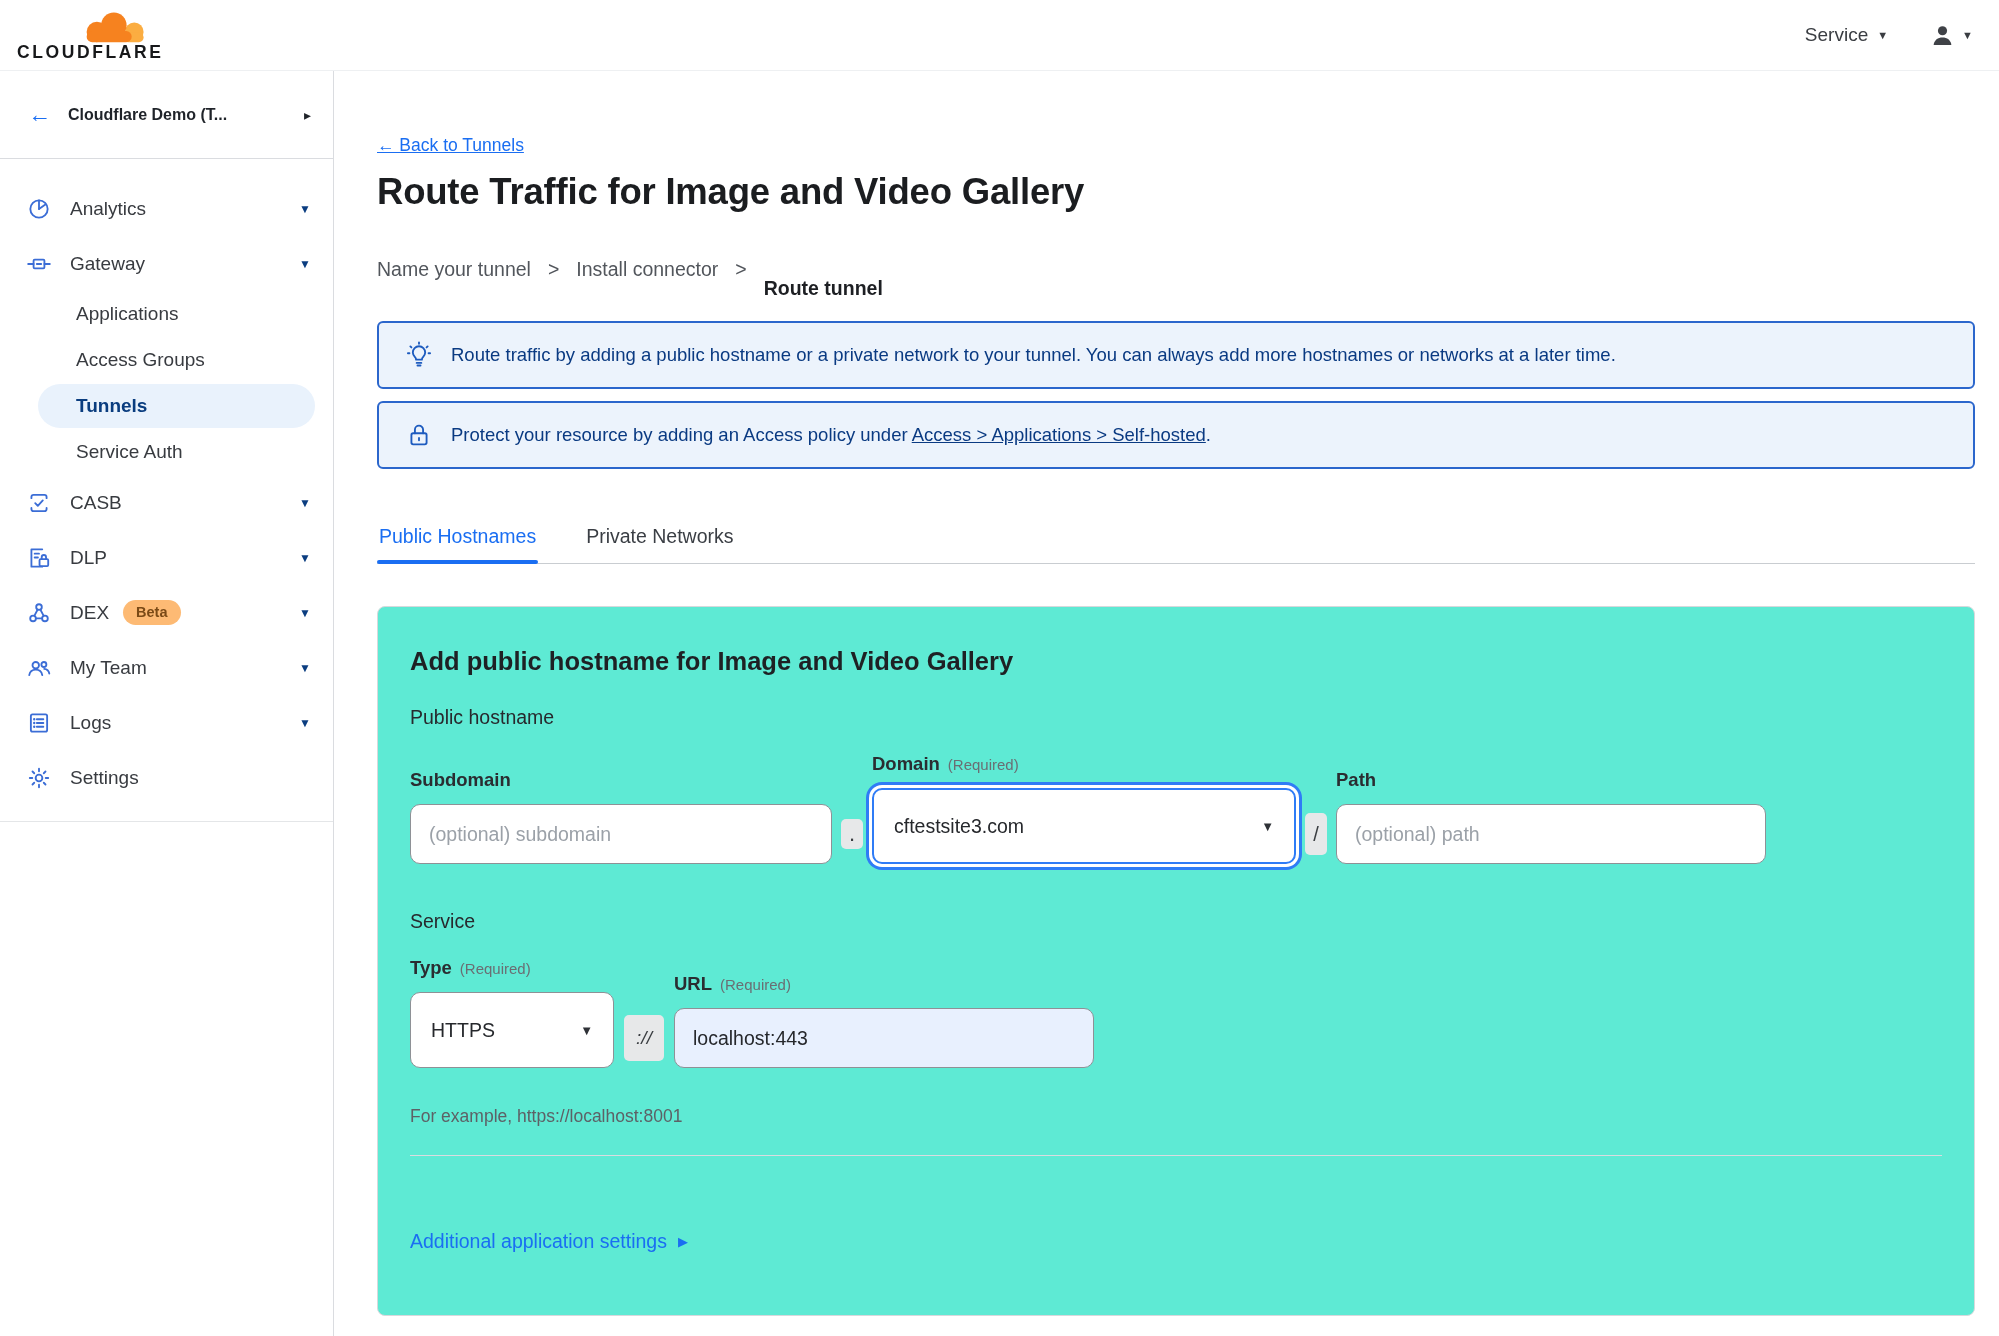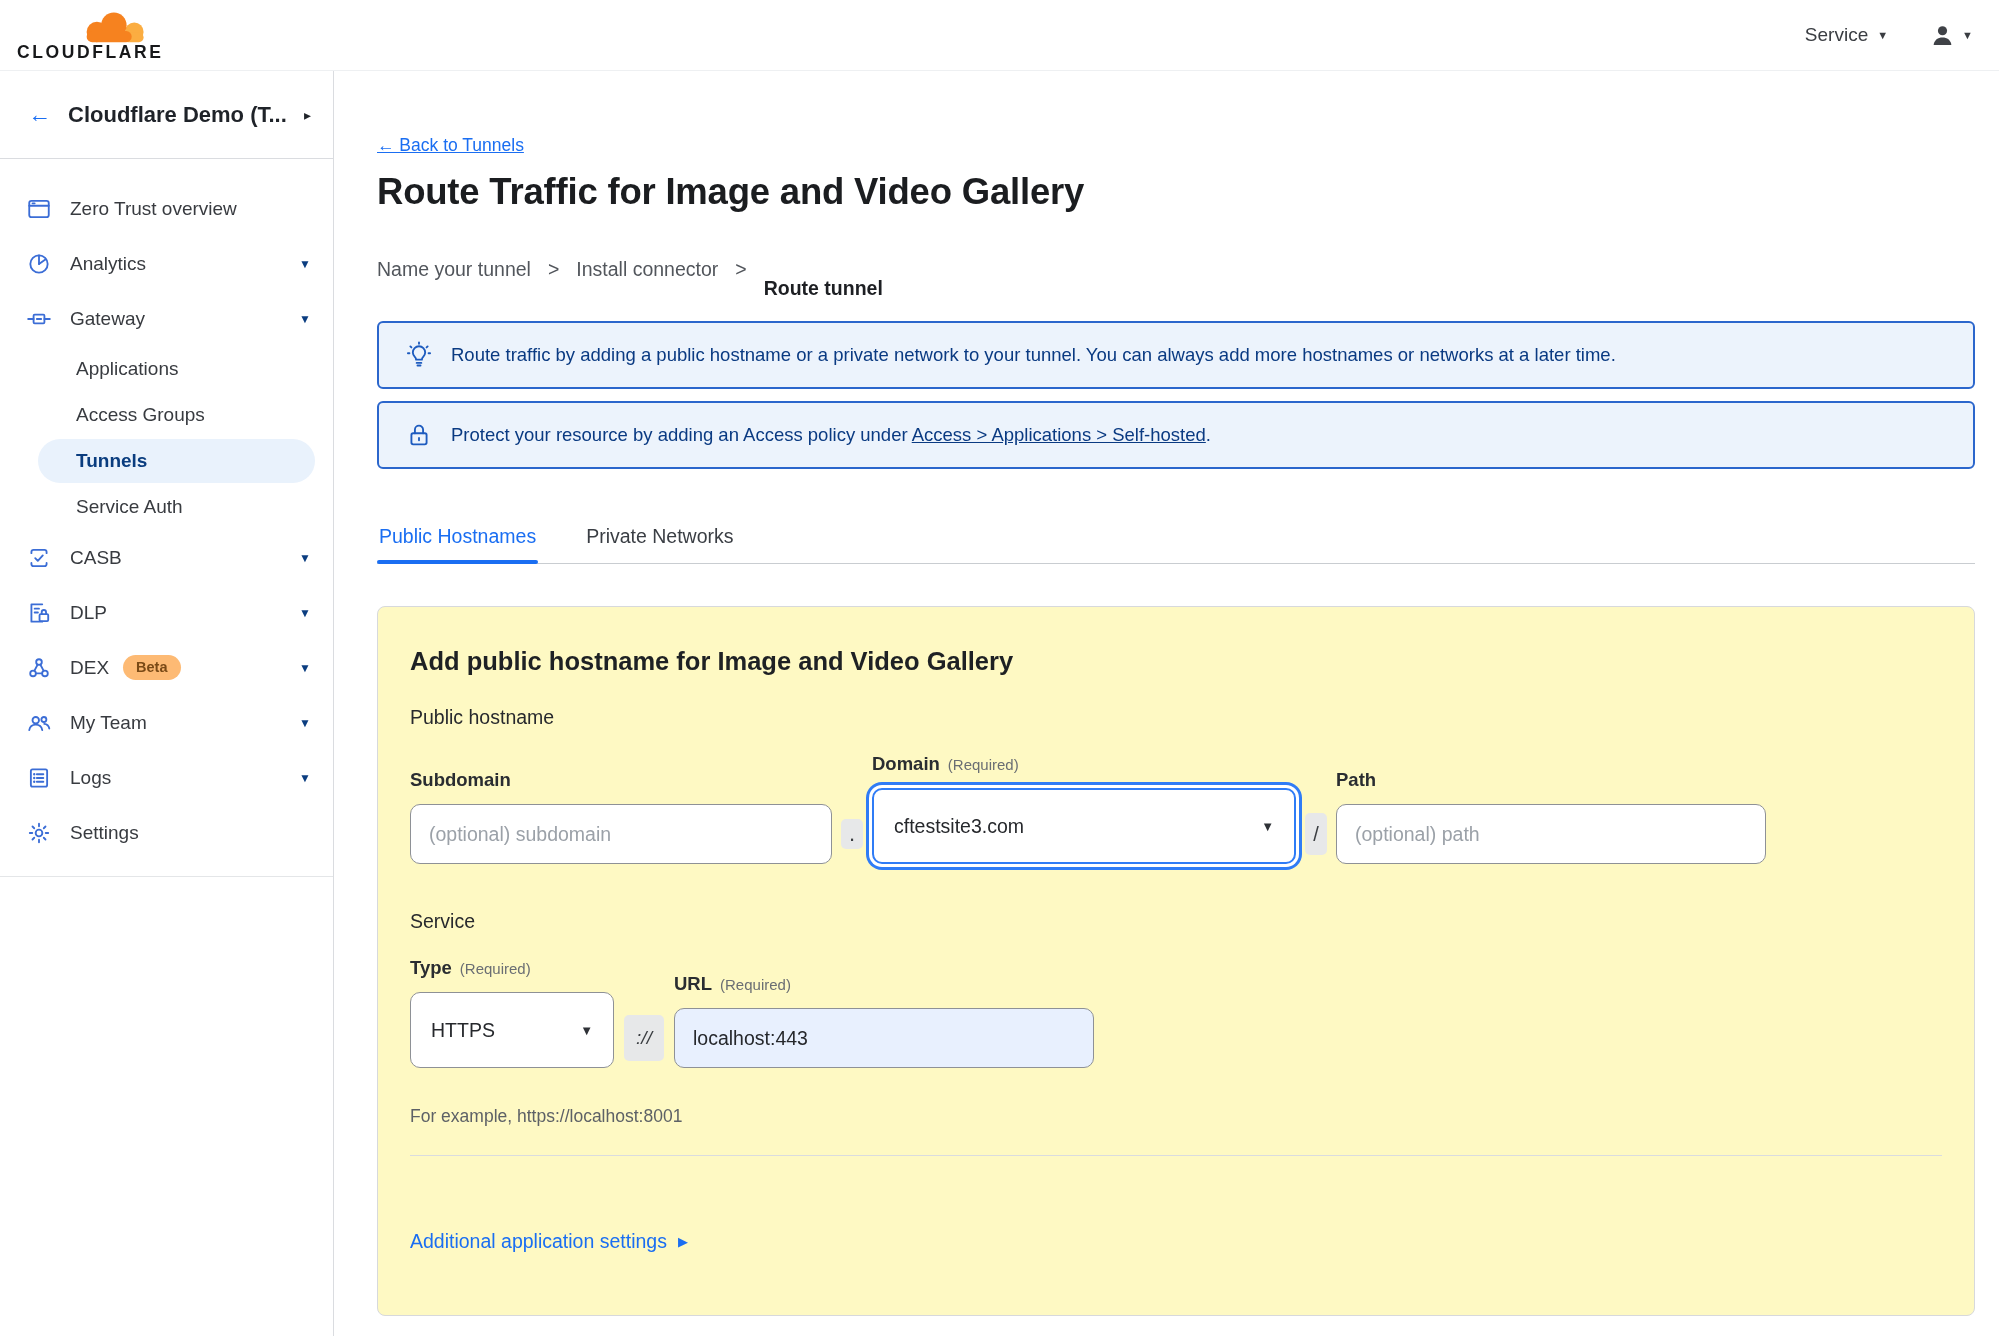--- a/index.html
+++ b/index.html
@@ -22,21 +22,21 @@
 
   
   .app { display:flex; height:1265px; }
   .sidebar { width:334px; border-right:1px solid #dadce0; background:#fff; flex-shrink:0; }
   .main { flex:1; padding:0 24px 0 43px; }
 
   
   .acct { height:88px; display:flex; align-items:center; gap:17px; padding:0 22px 0 28px;
           border-bottom:1px solid #dadce0; cursor:pointer; }
   .acct-back { color:#1a6ef2; font-size:23px; line-height:1; }
-  .acct-label { flex:1; font-size:22px; font-weight:700; color:#1f2329; white-space:nowrap; overflow:hidden; }
+  .acct-label { flex:1; font-size:16px; font-weight:700; color:#1f2329; white-space:nowrap; overflow:hidden; }
   .acct-caret { font-size:14px; color:#1f2329; }
   .nav { padding-top:22px; }
   .nav-item { height:55px; display:flex; align-items:center; padding:0 22px 0 26px;
               font-size:19px; color:#383b40; cursor:pointer; }
   .nav-icon { width:26px; height:26px; margin-right:18px; color:#3b6dd6; flex-shrink:0; }
   .nav-icon svg { width:100%; height:100%; display:block; }
   .chev-down { margin-left:auto; font-size:12px; color:#0b3d80; }
   .chev-up { margin-left:auto; font-size:12px; color:#c3c7cc; }
   .nav-sub { height:46px; display:flex; align-items:center; padding-left:76px;
              font-size:19px; color:#383b40; cursor:pointer; }
@@ -62,21 +62,21 @@
   .banner-icon { width:28px; height:28px; color:#1d5bbf; flex-shrink:0; }
   .banner-icon svg { width:100%; height:100%; display:block; }
   .banner a { color:#0a3a82; text-decoration:underline; cursor:pointer; }
 
   .tabs { margin-top:56px; display:flex; gap:46px; border-bottom:1px solid #c9cdd1; }
   .tab { padding:0 2px 15px; font-size:19.5px; color:#3a3e44; cursor:pointer; position:relative; }
   .tab.active { color:#1a6ef2; }
   .tab.active::after { content:""; position:absolute; left:0; right:0; bottom:-1px; height:4px;
                        background:#1a6ef2; border-radius:2px; }
 
-  .card { margin-top:42px; border:1px solid #d7d9dc; border-radius:8px; background:#fef9c3;
+  .card { margin-top:42px; border:1px solid #d7d9dc; border-radius:8px; background:#5eead4;
           padding:40px 32px 62px; }
   .card-title { font-size:25.5px; font-weight:700; color:#1e2124; }
   .group-label { margin-top:30px; font-size:19.5px; color:#27292d; }
   .field-row { margin-top:24px; display:flex; align-items:flex-end; }
   .field { display:flex; flex-direction:column; }
   .field-label { font-size:18.5px; font-weight:700; color:#2a2d31; margin-bottom:13px; }
   .req { font-weight:400; font-size:15px; color:#6a6e73; margin-left:8px; }
   .tbox { height:60px; border:1px solid #8e9196; border-radius:10px; font-size:19.5px;
           padding:0 18px; color:#26282c; background:#fff; width:100%;
           font-family:"Liberation Sans", sans-serif; }
@@ -141,30 +141,20 @@
 <div class="app">
 
   <div class="sidebar">
     <div class="acct">
       <span class="acct-back">←</span>
       <span class="acct-label">Cloudflare Demo (T...</span>
       <span class="acct-caret">▸</span>
     </div>
     <div class="nav">
 
-      <div class="nav-item">
-        <span class="nav-icon">
-          <svg viewBox="0 0 24 24" fill="none" stroke="currentColor" stroke-width="1.7" stroke-linecap="round" stroke-linejoin="round">
-            <rect x="3" y="4.5" width="18" height="15" rx="2"></rect>
-              <path d="M3 9h18"></path>
-              <path d="M6 6.8h2"></path>
-          </svg>
-        </span>
-        <span>Zero Trust overview</span>
-      </div>
 
       <div class="nav-item">
         <span class="nav-icon">
           <svg viewBox="0 0 24 24" fill="none" stroke="currentColor" stroke-width="1.7" stroke-linecap="round" stroke-linejoin="round">
             <circle cx="12" cy="12" r="8"></circle>
               <path d="M12 12V4"></path>
               <path d="M12 12l6.2-4.4"></path>
           </svg>
         </span>
         <span>Analytics</span>

